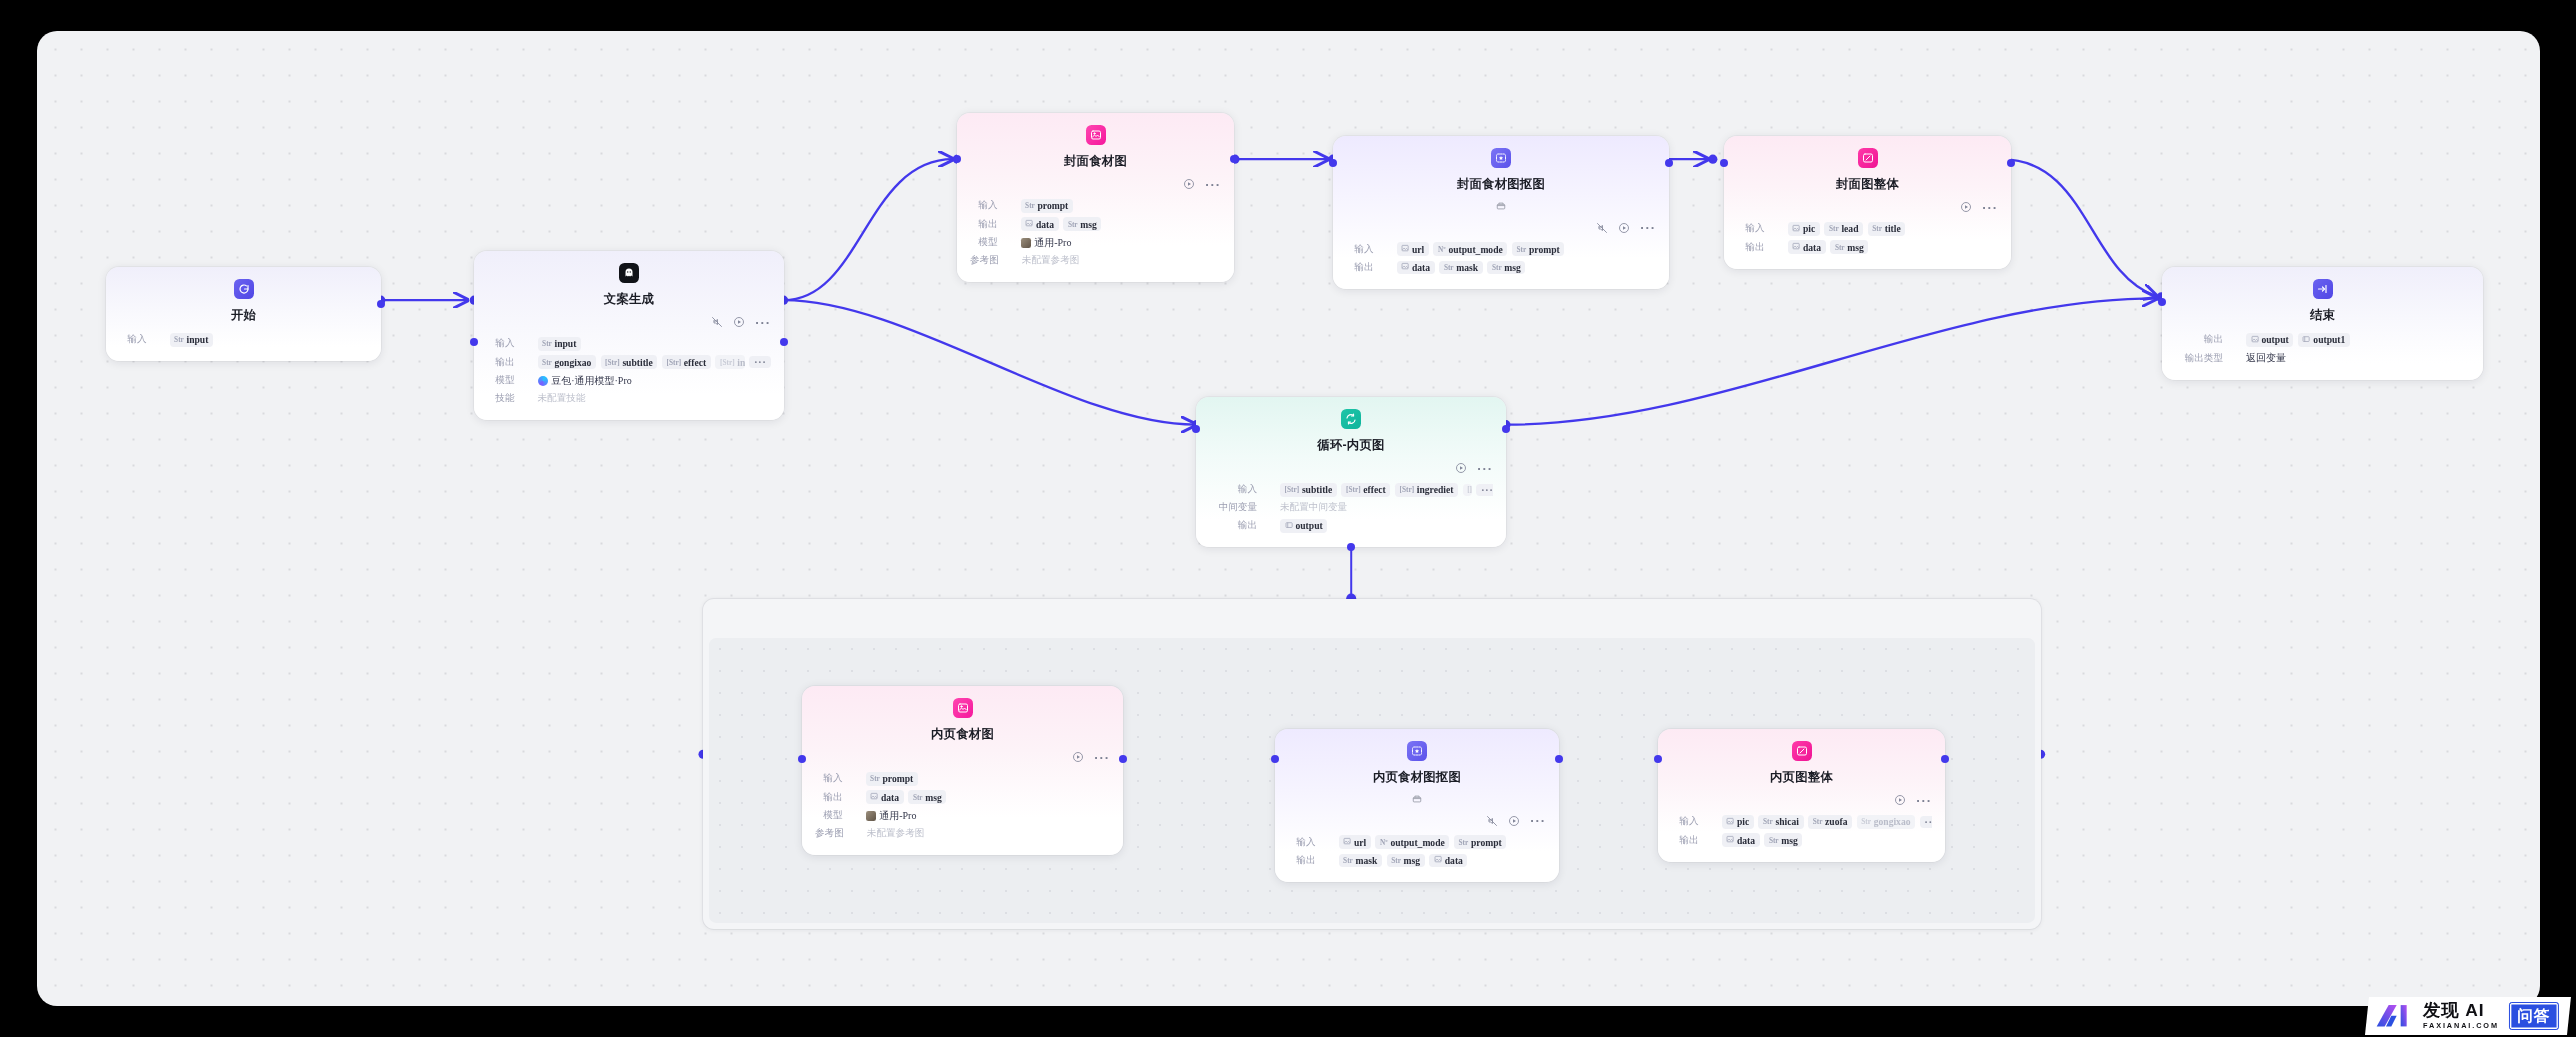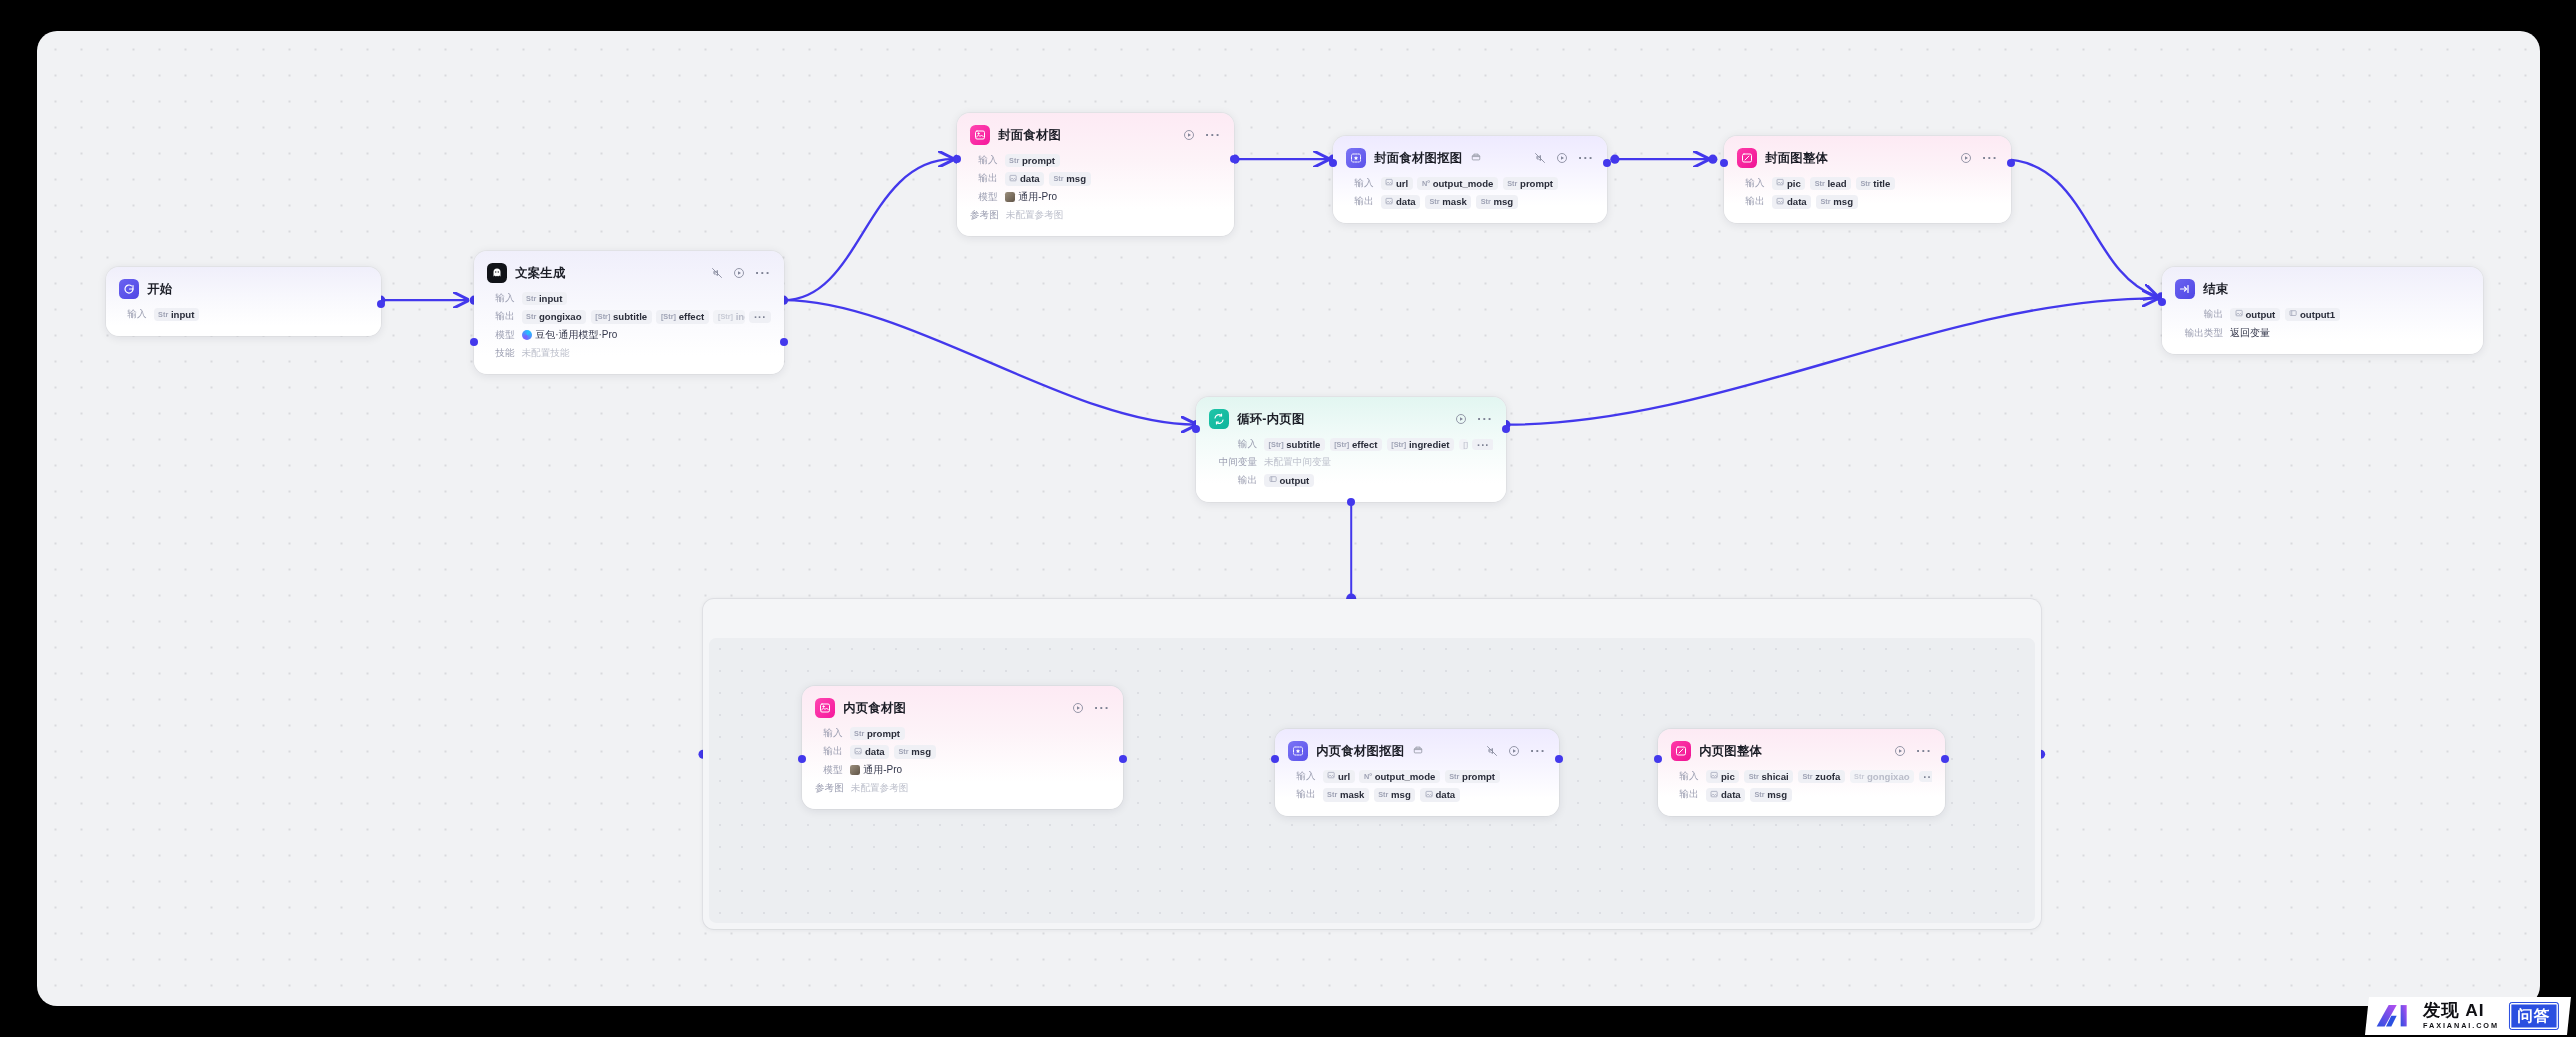--- a/index.html
+++ b/index.html
@@ -33,40 +33,40 @@
     border-radius: 13px;
     box-shadow: 0 1.8px 9.2px rgba(20,24,40,.09), 0 0 0 0.9px rgba(20,24,40,.035);
     padding: 0 0 12px 0;
     overflow: visible;
   }
   .node.tint-pink  { background: linear-gradient(180deg,#fdeaf4 0%, #fdf3f8 38%, #ffffff 78%); }
   .node.tint-violet{ background: linear-gradient(180deg,#eeeaff 0%, #f6f4ff 40%, #ffffff 80%); }
   .node.tint-teal  { background: linear-gradient(180deg,#e2f6f1 0%, #f2fbf9 40%, #ffffff 82%); }
   .node.tint-plain { background: linear-gradient(180deg,#f0effb 0%, #f8f8fd 45%, #ffffff 85%); }
 
-  .nhead { display:flex; align-items:center; gap:8.2px; padding:12px 13px 6.4px 13px; }
+  .nhead { display:flex; align-items:center; gap:8.2px; padding:12px 13px 6.4px 13px;flex-direction:column; }
   .nicon {
     width:20px; height:20px; border-radius:5.5px; flex:0 0 auto;
     display:flex; align-items:center; justify-content:center;
     color:#fff; font-size:11px; line-height:1;
   }
   .ic-pink   { background:linear-gradient(135deg,#ff45b0,#f5179c); }
   .ic-pink2  { background:linear-gradient(135deg,#ff3aa8,#ef1394); }
   .ic-violet { background:linear-gradient(135deg,#7b74f5,#5b52ea); }
   .ic-indigo { background:linear-gradient(135deg,#6b63f0,#4f46e5); }
   .ic-teal   { background:linear-gradient(135deg,#1fc5a8,#0fb49c); }
   .ic-black  { background:#111318; }
   .ntitle { font-size:12.4px; font-weight:700; color:#1b1d26; letter-spacing:0.2px; white-space:nowrap; }
   .nbadge { font-size:9.2px; color:#8c8f9c; margin-left:0.9px; }
   .nactions { margin-left:auto; display:flex; align-items:center; gap:10px; padding-left:11px; }
   .act { color:#83879a; display:flex; align-items:center; }
   .act.dots { font-size:13px; font-weight:700; letter-spacing:0.9px; color:#7d8193; line-height:7.3px; }
 
   
-  .row { display:flex; align-items:center; gap:7px; padding:2.3px 13px; min-height:17.4px; }
+  .row { display:flex; align-items:center; gap:23px; padding:2.3px 13px; min-height:17.4px;font-family:Liberation Serif, serif; }
   .rlabel { font-size:9.6px; color:#9a9db0; flex:0 0 auto; white-space:nowrap; }
   .rlabel.w36 { width:27.5px; text-align:right; }
   .chips { display:flex; align-items:center; gap:4.6px; flex-wrap:nowrap; overflow:hidden; }
   .chip {
     display:inline-flex; align-items:center; gap:2.7px;
     background:#eff0f5; border-radius:3.7px; padding:1.4px 4.6px;
     font-size:9.6px; color:#2a2d3a; font-weight:600; white-space:nowrap;
   }
   .chip .ty { font-size:7.3px; color:#9fa3b5; font-weight:600; }
   .chip.faded { color:#b9bcc9; background:#f2f3f7; }
@@ -342,21 +342,21 @@
         </span>
       </div>
       <div class="row">
         <span class="rlabel">参考图</span>
         <span class="muted">未配置参考图</span>
       </div>
       <div class="port l" style="top:42px;"></div>
       <div class="port r" style="top:42px;"></div>
     </div>
 
-    <div class="node tint-violet" style="left:1296px; top:105px; width:274px;">
+    <div class="node tint-violet" style="left:1296px; top:105px; width:336px;">
       <div class="nhead">
         <span class="nicon ic-violet">
           <svg width="12" height="12" viewBox="0 0 24 24" fill="none" stroke="#fff" stroke-width="1.9" stroke-linecap="round">
             <rect x="3" y="4" width="18" height="16" rx="3" stroke-dasharray="3 2"></rect>
             <path d="M12 8l1.3 2.7 2.9.4-2.1 2 .5 2.9-2.6-1.4-2.6 1.4.5-2.9-2.1-2 2.9-.4z" fill="#fff" stroke="none"></path>
           </svg>
         </span>
         <span class="ntitle">封面食材图抠图</span>
         <span class="nbadge">
           <svg width="10" height="10" viewBox="0 0 24 24" fill="none" stroke="#8c8f9c" stroke-width="1.8">

